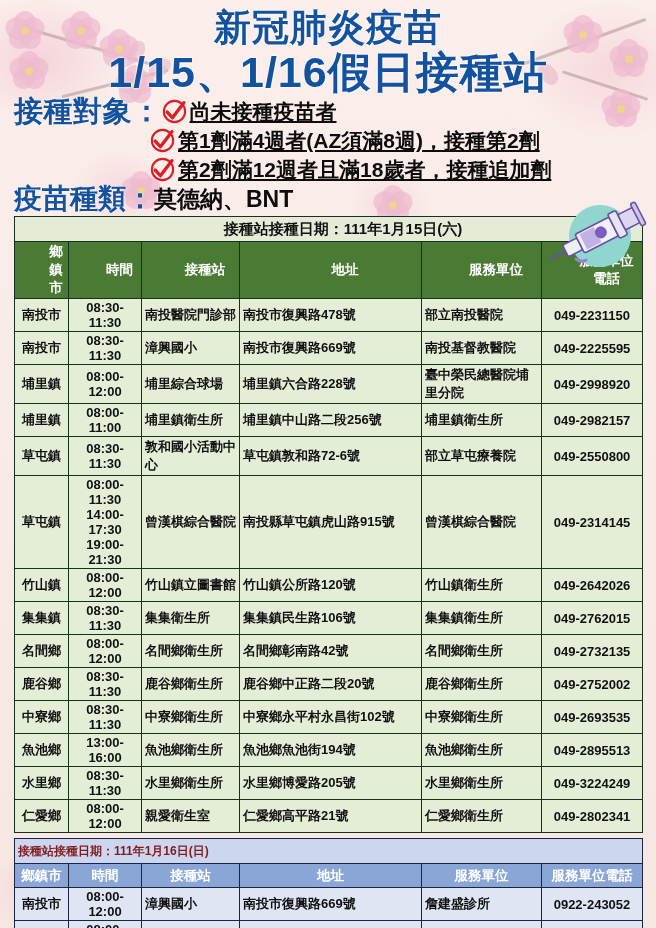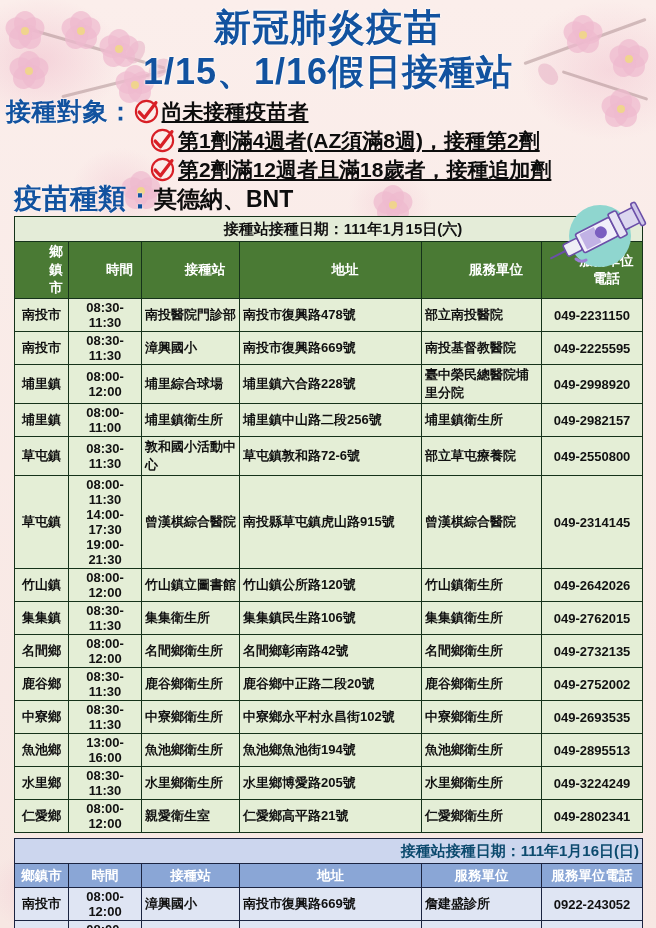--- a/index.html
+++ b/index.html
@@ -32,24 +32,24 @@
   .branch{position:absolute;background:rgba(160,128,130,.45);height:3px;border-radius:2px;}
   .bud{position:absolute;width:16px;height:24px;border-radius:50% 50% 45% 45%;background:rgba(232,182,200,.6);}
 
   
   .title1,.title2{
     text-align:center;color:#12529f;font-weight:700;letter-spacing:1px;
     position:relative;z-index:3;
     text-shadow:0 0 2px #fff,0 0 3px #fff;
   }
   .title1{font-size:37px;line-height:42px;padding-top:7px;}
-  .title2{font-size:36px;line-height:46px;}
+  .title2{font-size:43px;line-height:46px;}
   .bullets{position:relative;z-index:3;padding:2px 0 0 0;}
   .brow{display:flex;align-items:center;line-height:29px;height:29px;white-space:nowrap;}
-  .blabel{color:#12529f;font-weight:700;font-size:25px;padding-left:6px;letter-spacing:.5px;
+  .blabel{color:#12529f;font-weight:700;font-size:29px;padding-left:14px;letter-spacing:.5px;
           text-shadow:0 0 2px #fff;}
   .indent{width:150px;flex:none;}
   .btext{color:#0d0d0d;font-weight:700;font-size:21px;letter-spacing:0;text-decoration:underline;}
   .check{flex:none;width:25px;height:25px;margin:0 3px 0 0;position:relative;display:inline-block;}
   .check svg{display:block}
   .vacrow{display:flex;align-items:center;height:30px;position:relative;z-index:3;}
   .vaclabel{color:#12529f;font-weight:700;font-size:28px;padding-left:14px;text-shadow:0 0 2px #fff;}
   .vacval{color:#0d0d0d;font-weight:700;font-size:23px;}
 
   
@@ -57,21 +57,21 @@
 
   
   .tblwrap{position:relative;z-index:3;margin:2px 14px 0 14px;}
   table{border-collapse:collapse;width:628px;table-layout:fixed;font-size:13px;}
   table td,table th{border:1px solid #15321a;padding:1px 3px;}
   .t-green .dateband{background:#e4ecd8;color:#111;font-weight:700;font-size:15px;text-align:center;height:22px;}
   .t-green thead th{background:#4a7a34;color:#fff;font-weight:700;font-size:13.5px;text-align:center;height:21px;padding-left:32px;}
   .t-green tbody td{background:#e4eed6;color:#111;height:21px;font-weight:700;}
   .t-blue{border-collapse:collapse;}
   .t-blue td,.t-blue th{border:1px solid #1b2440;}
-  .t-blue .dateband{background:#ccd6ee;color:#0c4a6e;font-weight:700;font-size:15px;text-align:right;height:22px;}
+  .t-blue .dateband{background:#ccd6ee;color:#7f1d1d;font-weight:700;font-size:12px;text-align:left;height:22px;}
   .t-blue thead th{background:#8aa6d6;color:#fff;font-weight:700;font-size:13.5px;text-align:center;height:21px;}
   .t-blue tbody td{background:#dfe5f3;color:#111;height:21px;font-weight:700;}
   td.c0{text-align:center;}
   td.c1{text-align:center;white-space:pre-line;line-height:15px;}
   td.c2,td.c3,td.c4{text-align:left;}
   td.c5{text-align:center;}
   .col0{width:54px}.col1{width:73px}.col2{width:98px}.col3{width:182px}.col4{width:120px}.col5{width:101px}
   .multi td{height:54px;}
   .wrapcell{white-space:pre-line;line-height:15px;}
 </style>

